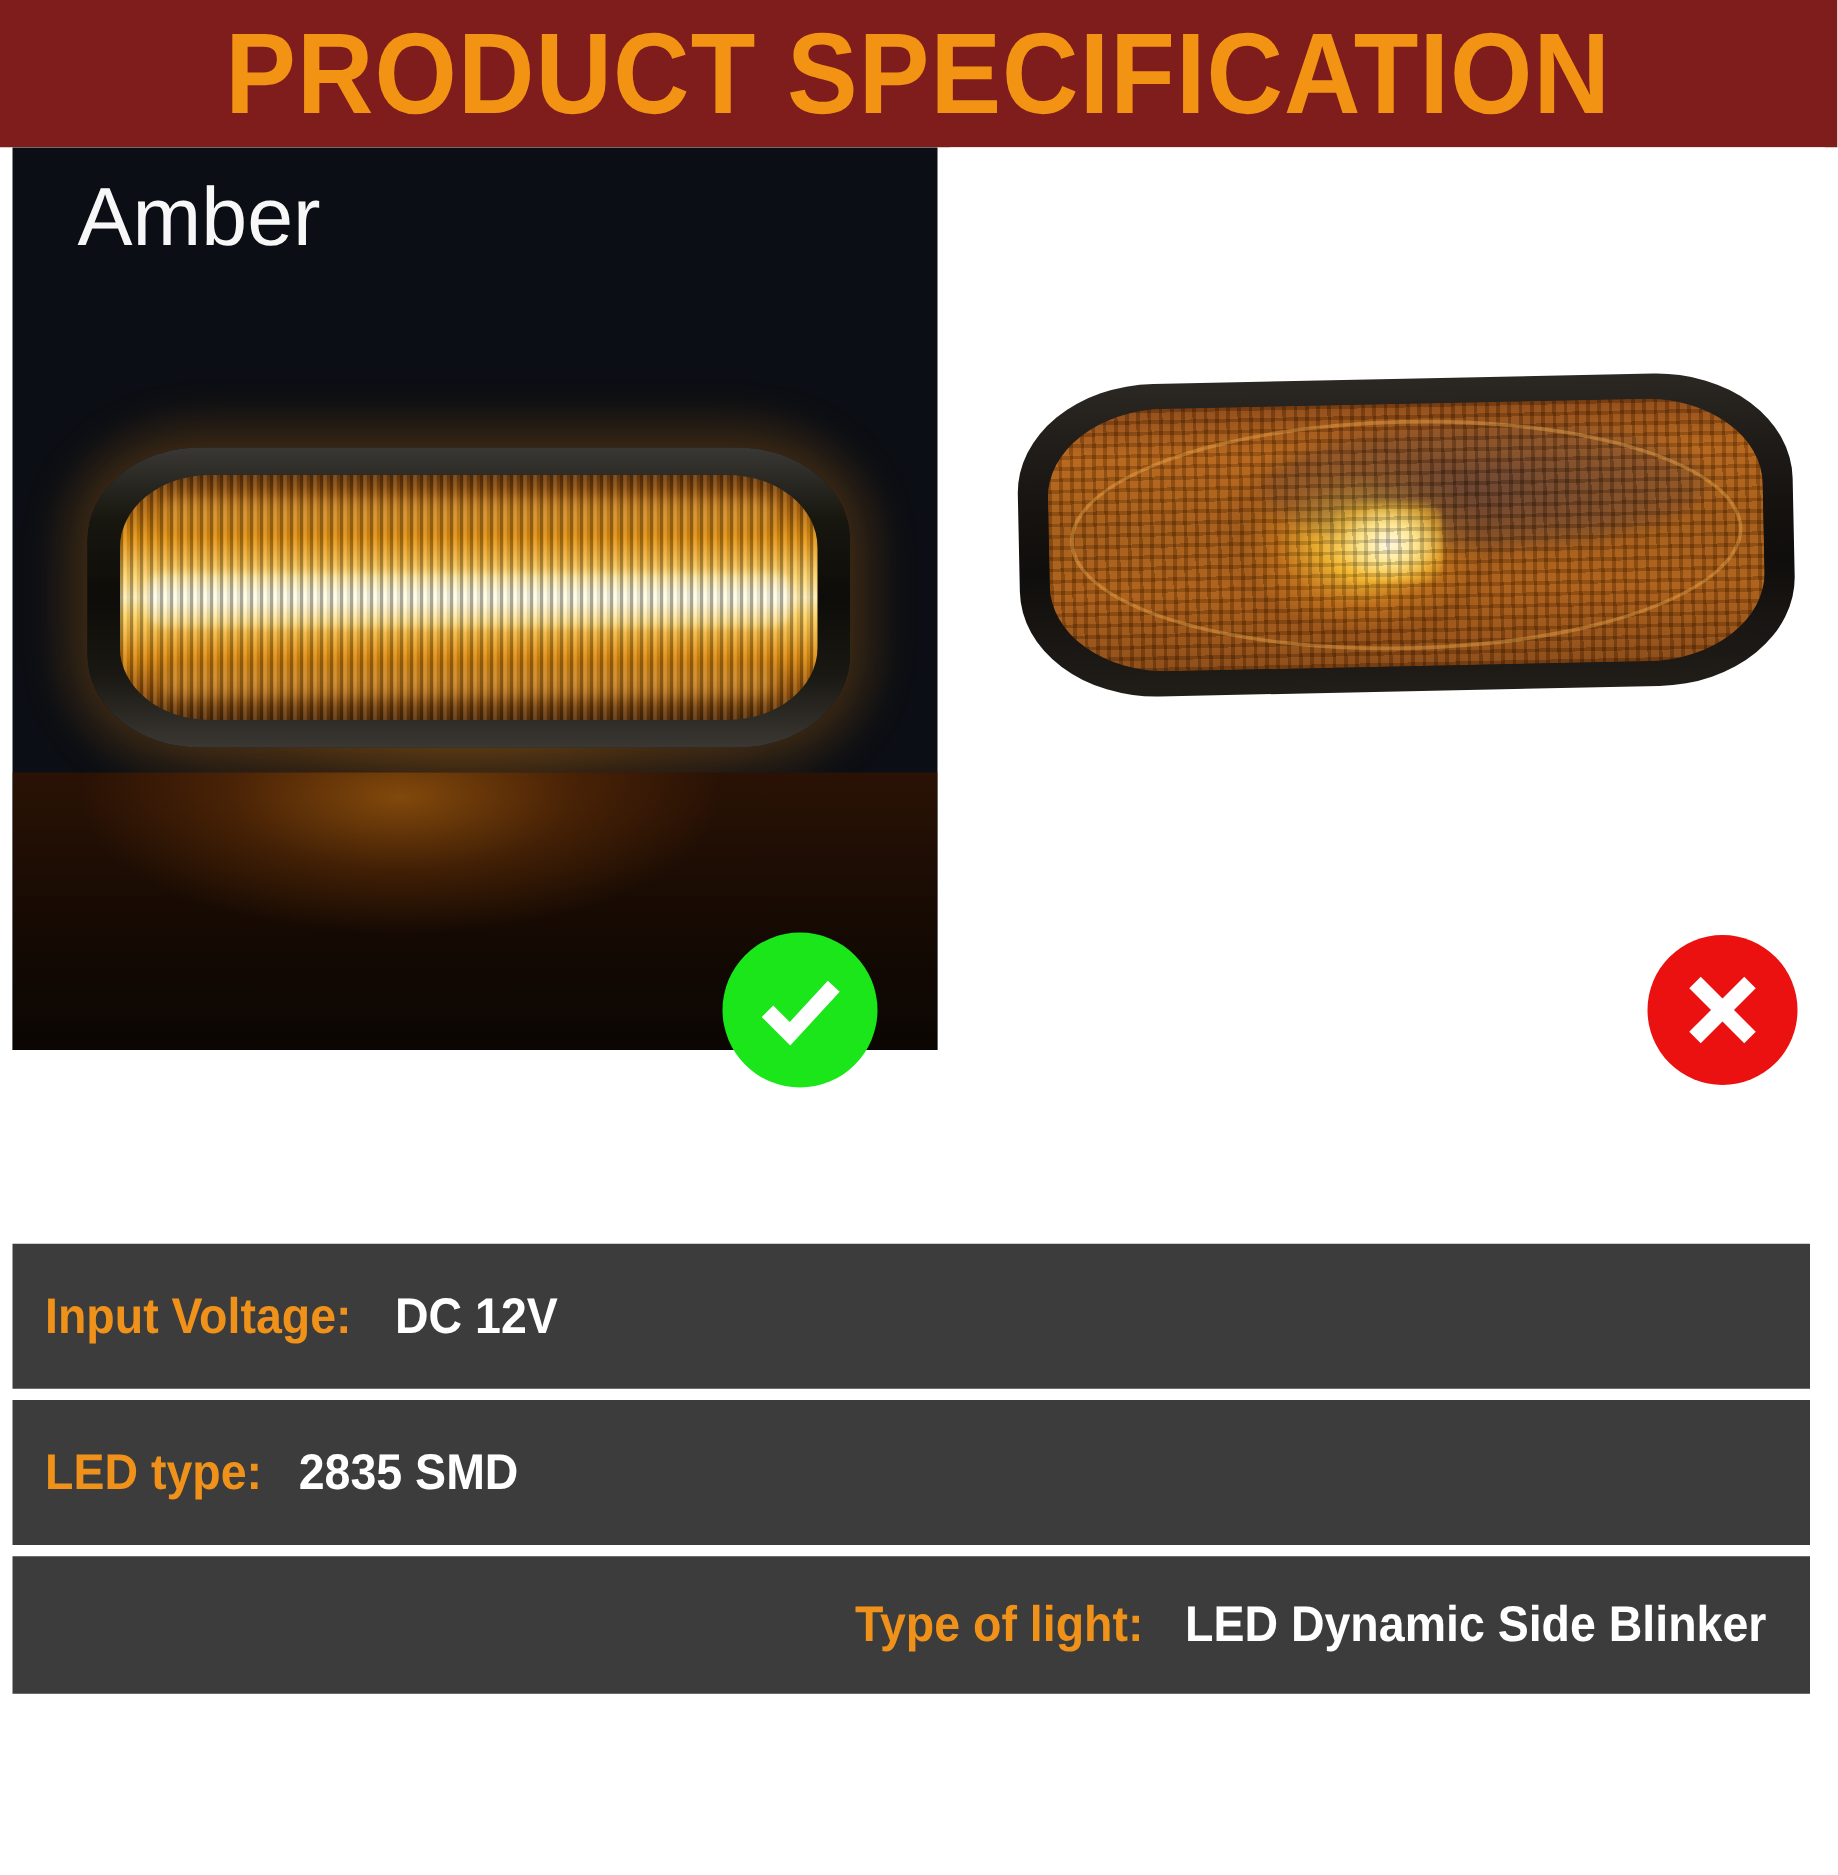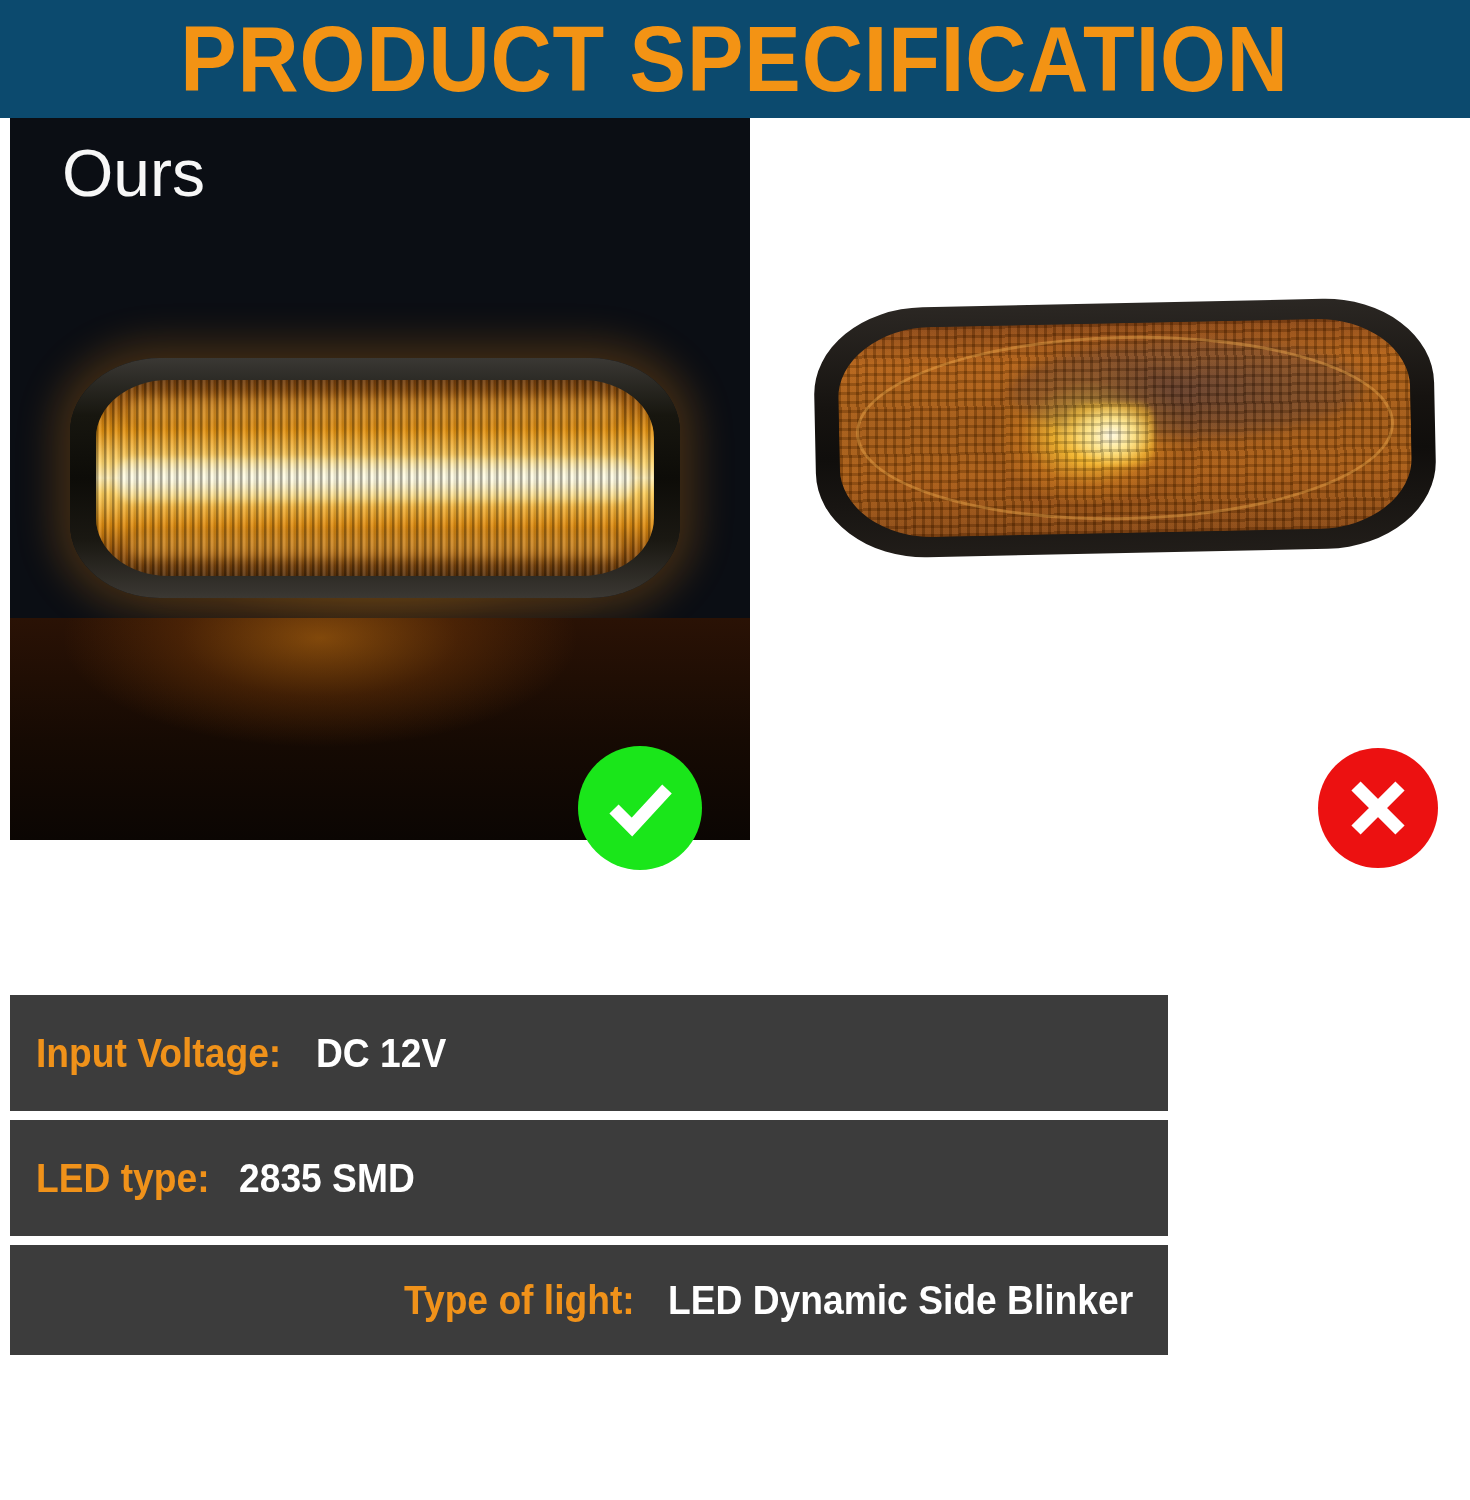--- a/index.html
+++ b/index.html
@@ -15,21 +15,21 @@
     overflow: hidden;
     position: relative;
   }
 
   
   .header {
     height: 118px;
     display: flex;
     align-items: center;
     justify-content: center;
-    background: #0c4a6e;
+    background: #7f1d1d;
   }
   .header-title {
     font-family: "Liberation Sans", sans-serif;
     font-size: 92px;
     font-weight: 700;
     color: #F39314;
     letter-spacing: 1px;
     transform: scaleX(0.92);
     transform-origin: center;
     line-height: 1;
@@ -253,21 +253,21 @@
     background: #ec1111;
     margin-top: -110px;
   }
   .badge svg { display: block; }
 
   
   .spec-table {
     position: absolute;
     left: 10px;
     top: 995px;
-    width: 1158px;
+    width: 1438px;
   }
   .spec-row {
     display: flex;
     gap: 9px;
     margin-bottom: 9px;
   }
   .spec-cell {
     background: #3c3c3c;
     height: 116px;
     display: flex;
@@ -313,21 +313,21 @@
       <div class="lamp-ours-lens">
         <div class="lamp-ours-topband"></div>
         <div class="lamp-ours-core"></div>
         <div class="lamp-ours-botband"></div>
         <div class="lamp-ours-ribs"></div>
       </div>
     </div>
 
     <div class="ours-reflection"></div>
 
-    <div class="ours-label">Ours</div>
+    <div class="ours-label">Amber</div>
   </div>
 
   <div class="panel-theirs">
     <div class="lamp-theirs">
       <div class="lamp-theirs-lens">
         <div class="lamp-theirs-dark"></div>
         <div class="lamp-theirs-bulb"></div>
         <div class="lamp-theirs-grid"></div>
         <div class="lamp-theirs-rim"></div>
       </div>

